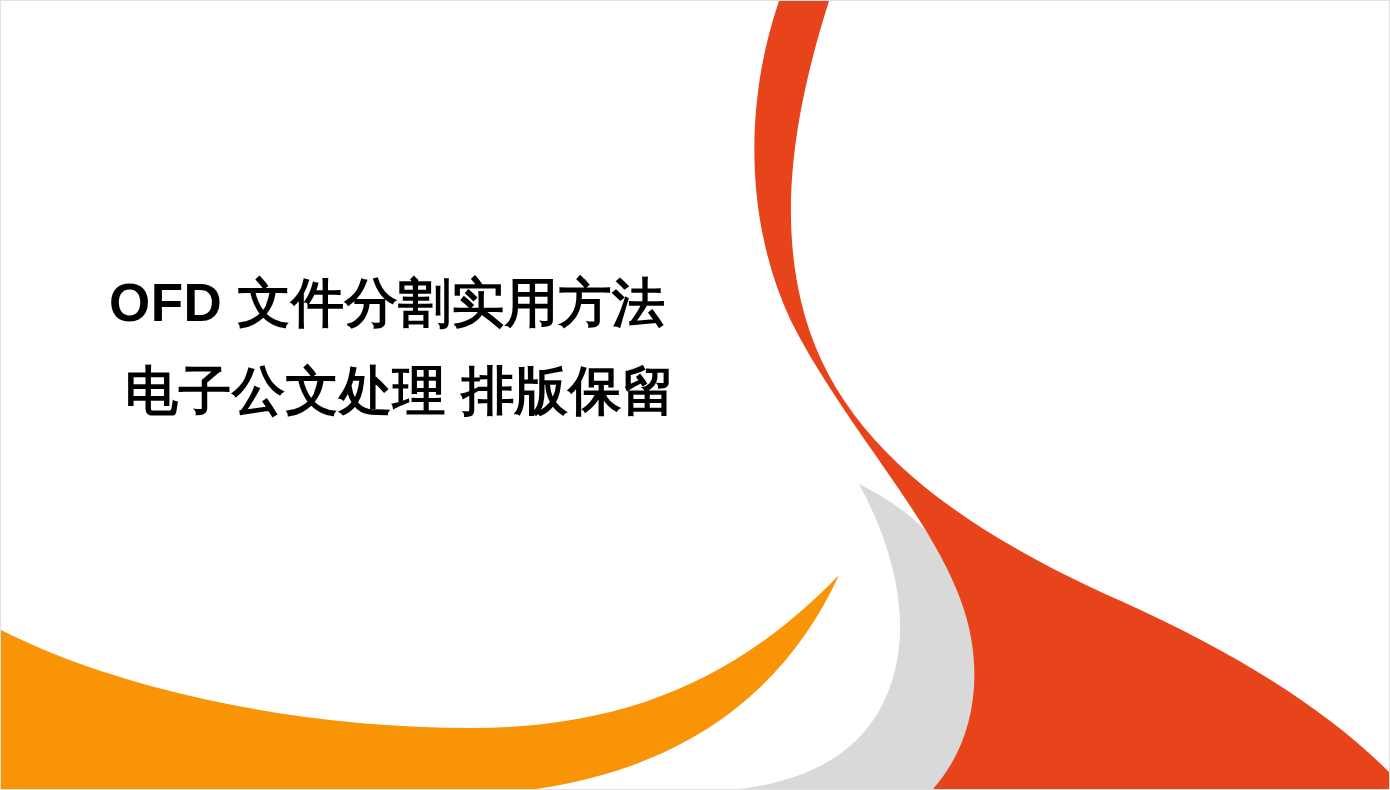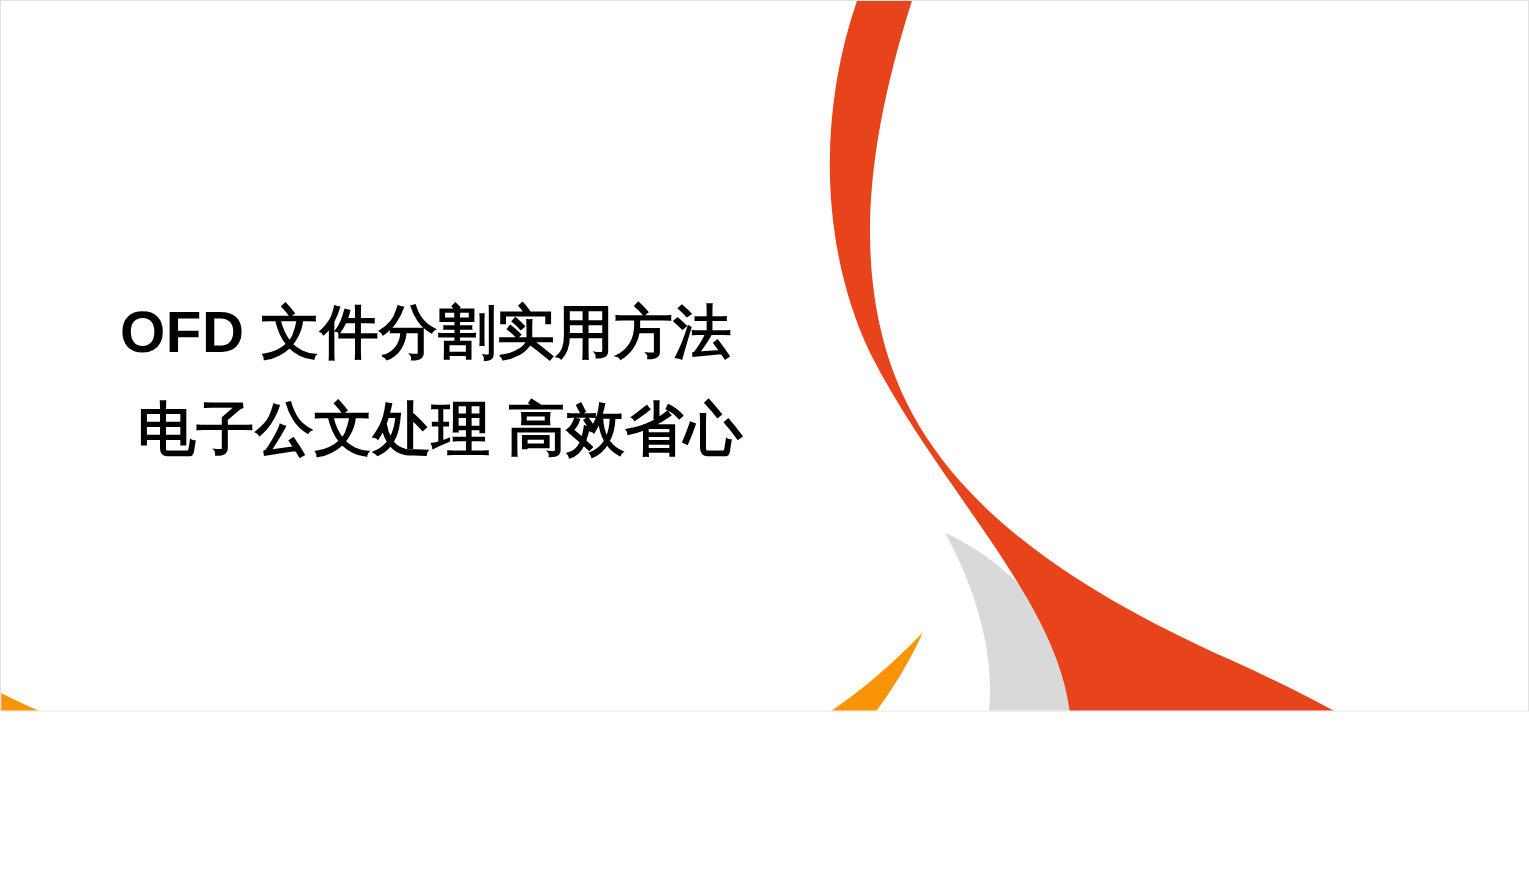--- a/index.html
+++ b/index.html
@@ -8,21 +8,21 @@
     padding: 0;
     background: #ffffff;
   }
   body {
     font-family: "Liberation Sans", "DejaVu Sans", sans-serif;
   }
 
   .slide-canvas {
     position: relative;
     width: 1390px;
-    height: 647px;
+    height: 790px;
     overflow: hidden;
     background: #ffffff;
     box-sizing: border-box;
     border: 1px solid #dfe1e5;
   }
 
   .slide-bg-svg {
     position: absolute;
     left: 0;
     top: 0;
@@ -81,16 +81,16 @@
              C 1240 654, 1330 712, 1390 773
              L 1390 790
              L 930 790
              C 975 742, 985 668, 960 600
              C 930 515, 840 420, 790 320
              C 745 225, 742 105, 778 0 Z"></path>
   </svg>
 
   <div class="title-block">
     <div class="title-line">OFD 文件分割实用方法</div>
-    <div class="title-line indent">电子公文处理 高效省心</div>
+    <div class="title-line indent">电子公文处理 排版保留</div>
   </div>
 
 </div>
 
 </body></html>

